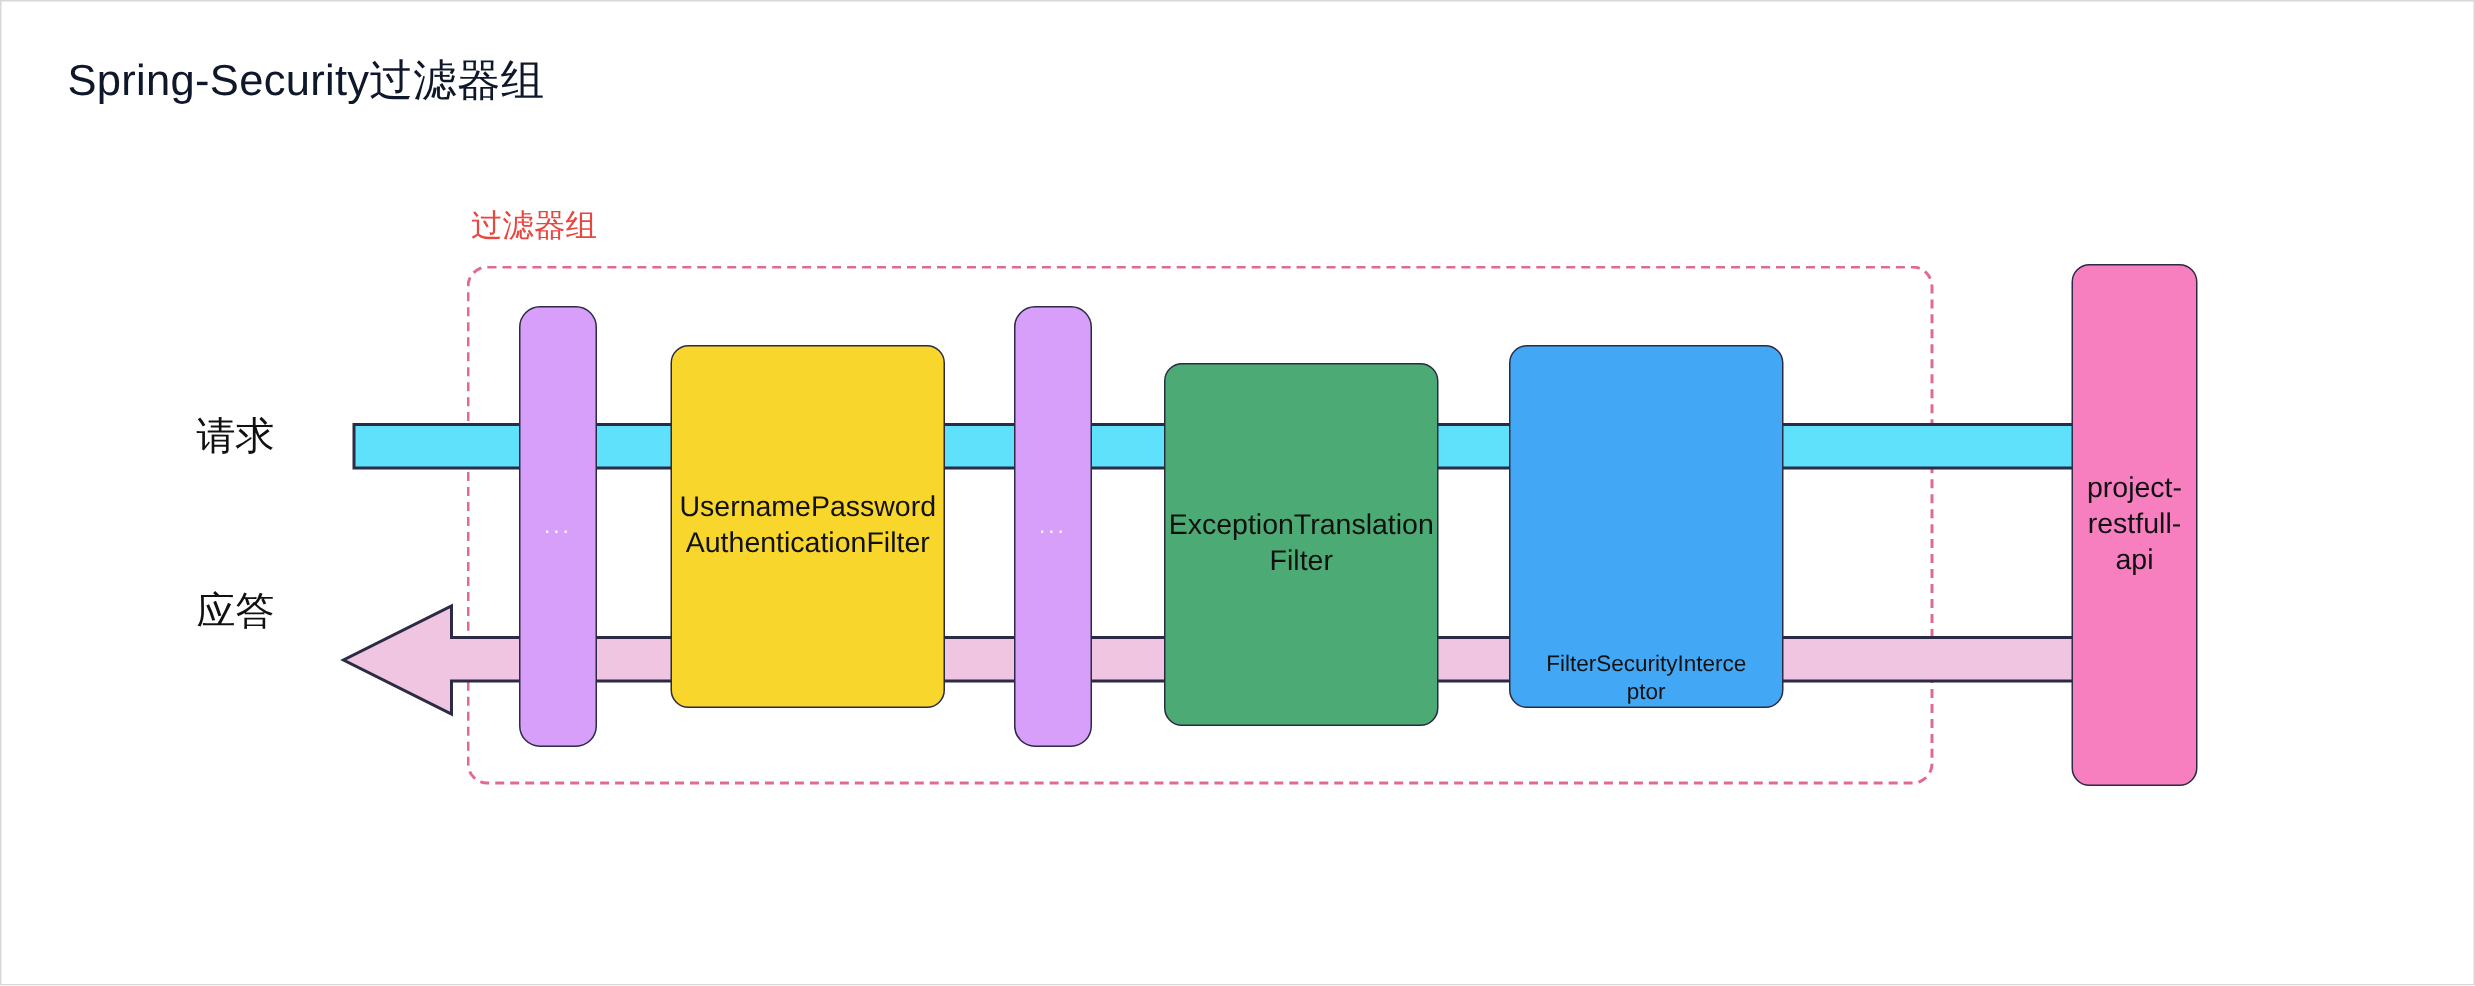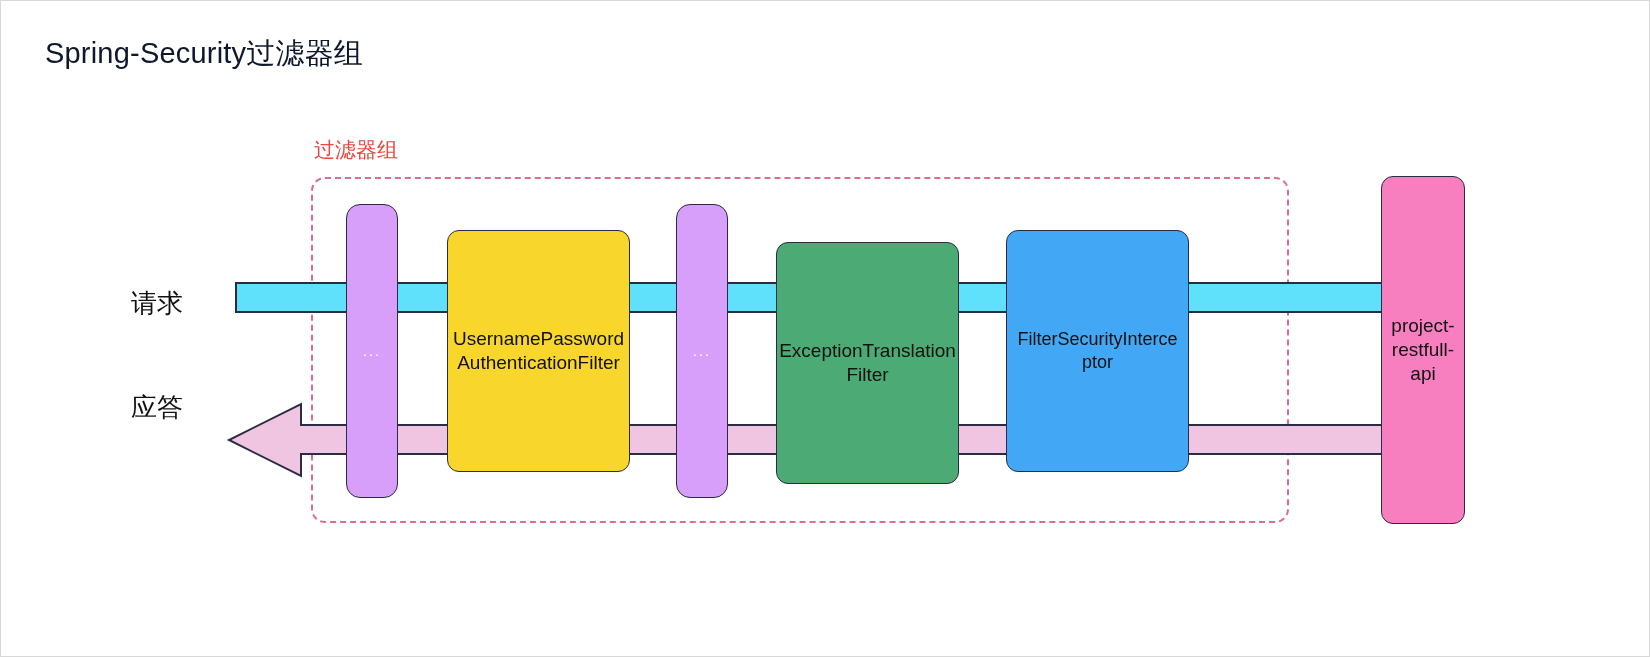--- a/index.html
+++ b/index.html
@@ -24,21 +24,21 @@
     position:absolute;left:313px;top:135px;
     font-size:21px;color:#e8463f;white-space:nowrap;
   }
 
   
   .side-label{
     position:absolute;
     font-size:26px;color:#111;
     white-space:nowrap;
   }
-  #label-request{left:130px;top:285px;text-align:right;}
+  #label-request{left:130px;top:272px;text-align:right;}
   #label-response{left:130px;top:389px;font-family:Liberation Serif, serif;}
 
   
   #group-box{
     position:absolute;
     left:310px;top:176px;
     width:978px;height:346px;
     border:2px dashed #e06a96;
     border-radius:14px;
     box-sizing:border-box;
@@ -68,21 +68,21 @@
     display:block;
     padding:0 8px;
     white-space:pre-line;
   }
 
   #node-dots-1{left:345px;top:203px;width:52px;height:294px;background:#d79efa;}
   #node-dots-2{left:675px;top:203px;width:52px;height:294px;background:#d79efa;}
 
   #node-upaf{left:446px;top:229px;width:183px;height:242px;background:#f8d62c;font-size:19px;justify-content:center;}
   #node-etf {left:775px;top:229px;width:183px;height:242px;background:#4cab74;font-size:19px;margin-top:12px;}
-  #node-fsi {left:1005px;top:229px;width:183px;height:242px;background:#42a8f5;font-size:18px;}
+  #node-fsi {left:1005px;top:229px;width:183px;height:242px;background:#42a8f5;font-size:15px;align-items:flex-end;}
 
   #node-api{left:1380px;top:175px;width:84px;height:348px;background:#f77fc0;font-size:19px;}
 </style>
 </head>
 <body>
 
 <div id="canvas">
 
   <div id="title">Spring-Security过滤器组</div>
 

